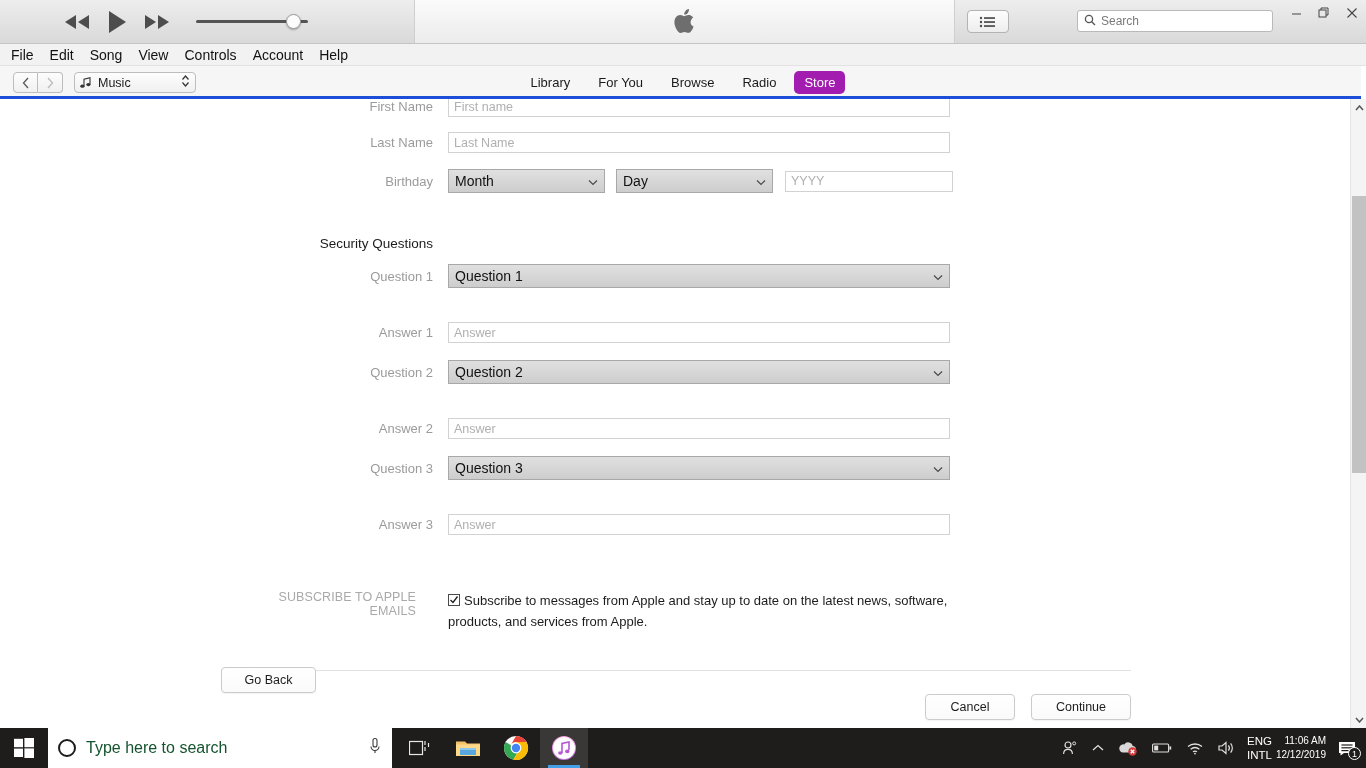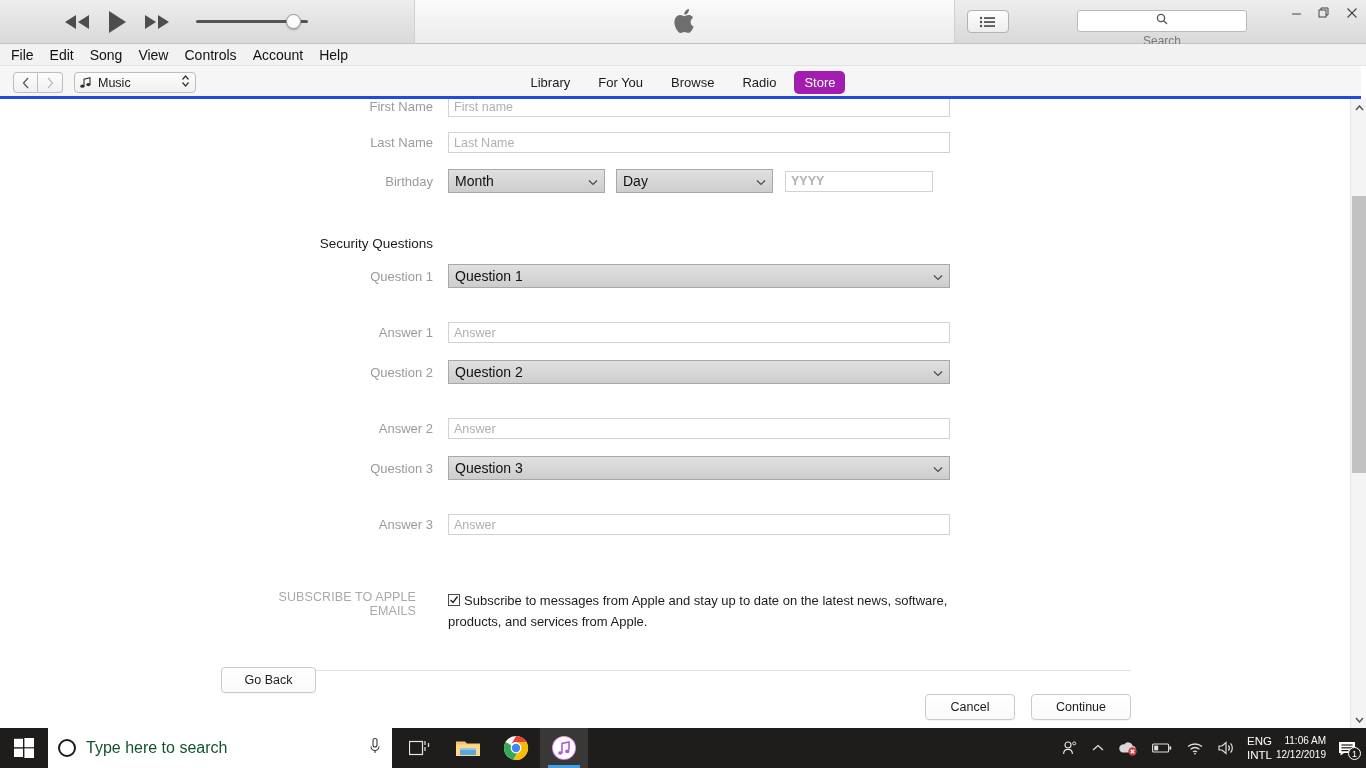--- a/index.html
+++ b/index.html
@@ -46,23 +46,23 @@
   .apple-logo { line-height: 0; }
 
   .listview-btn {
     position: absolute; left: 967px; top: 10px; width: 42px; height: 23px;
     background: linear-gradient(to bottom,#fdfdfd,#ededed);
     border: 1px solid #b3b3b3; border-radius: 4px;
     display: flex; align-items: center; justify-content: center;
   }
 
   .searchbox {
-    position: absolute; left: 1077px; top: 10px; width: 170px; height: 22px;
+    position: absolute; left: 1077px; top: 10px; width: 196px; height: 22px;
     background: #ffffff; border: 1px solid #b9b9b9; border-radius: 3px;
-    display: flex; align-items: center; padding: 0 6px; gap: 5px; flex-direction: column;
+    display: flex; align-items: center; padding: 0 6px; gap: 5px;
   }
   .searchbox .ph { font-size: 12px; color: #7a7a7a; }
 
   .wincontrols {
     position: absolute; right: 0; top: 0; height: 26px; display: flex;
   }
   .wc { width: 28px; height: 26px; display: flex; align-items: center; justify-content: center; }
 
   
   .menubar {
@@ -401,21 +401,21 @@
       <span style="width:11px;"></span>
       <span class="sel" style="width:157px;">
         <span class="val">Day</span>
         <span class="arrow">
           <svg width="10" height="7" viewBox="0 0 10 7">
               <polyline points="1,1.5 5,5.5 9,1.5" fill="none" stroke="#4a4a4a" stroke-width="1.2"></polyline>
             </svg>
         </span>
       </span>
       <span style="width:12px;"></span>
-      <span class="txt" style="width:148px;font-weight:bold;">
+      <span class="txt" style="width:168px;">
         <span class="phtext">YYYY</span>
       </span>
     </div>
 
     <div class="section-head" style="left:248px; top:137px;">Security Questions</div>
 
     <div class="row" style="left:248px; top:165px;">
       <span class="rlabel">Question 1</span>
       <span class="sel" style="width:502px;">
         <span class="val">Question 1</span>

